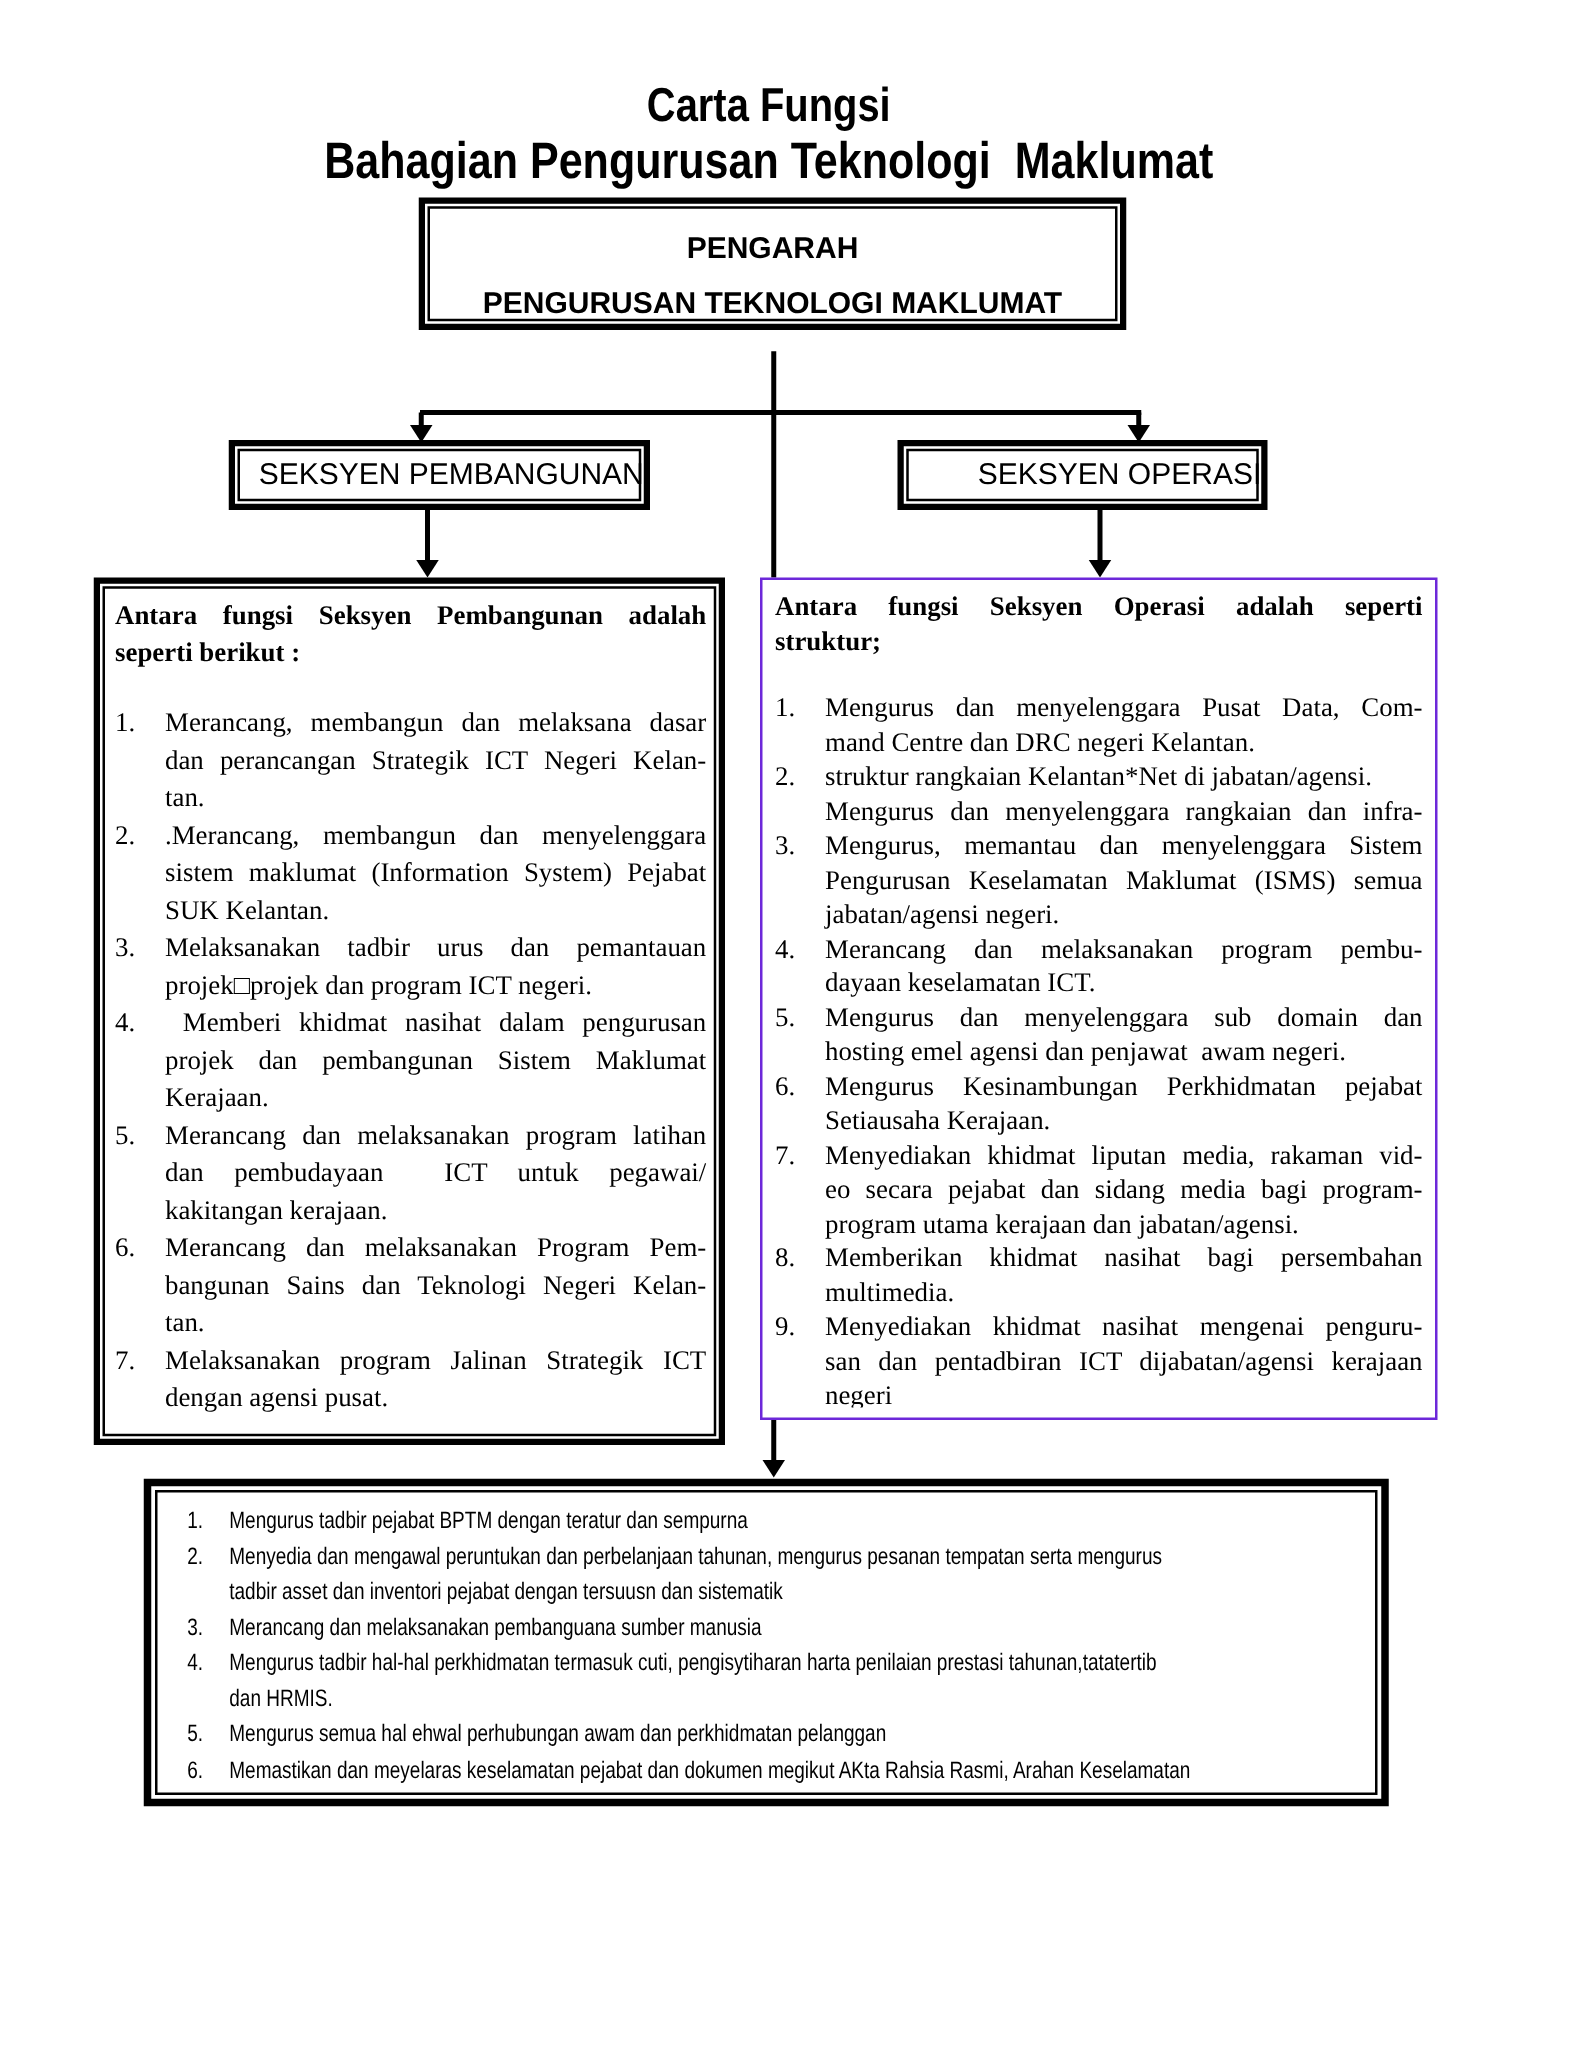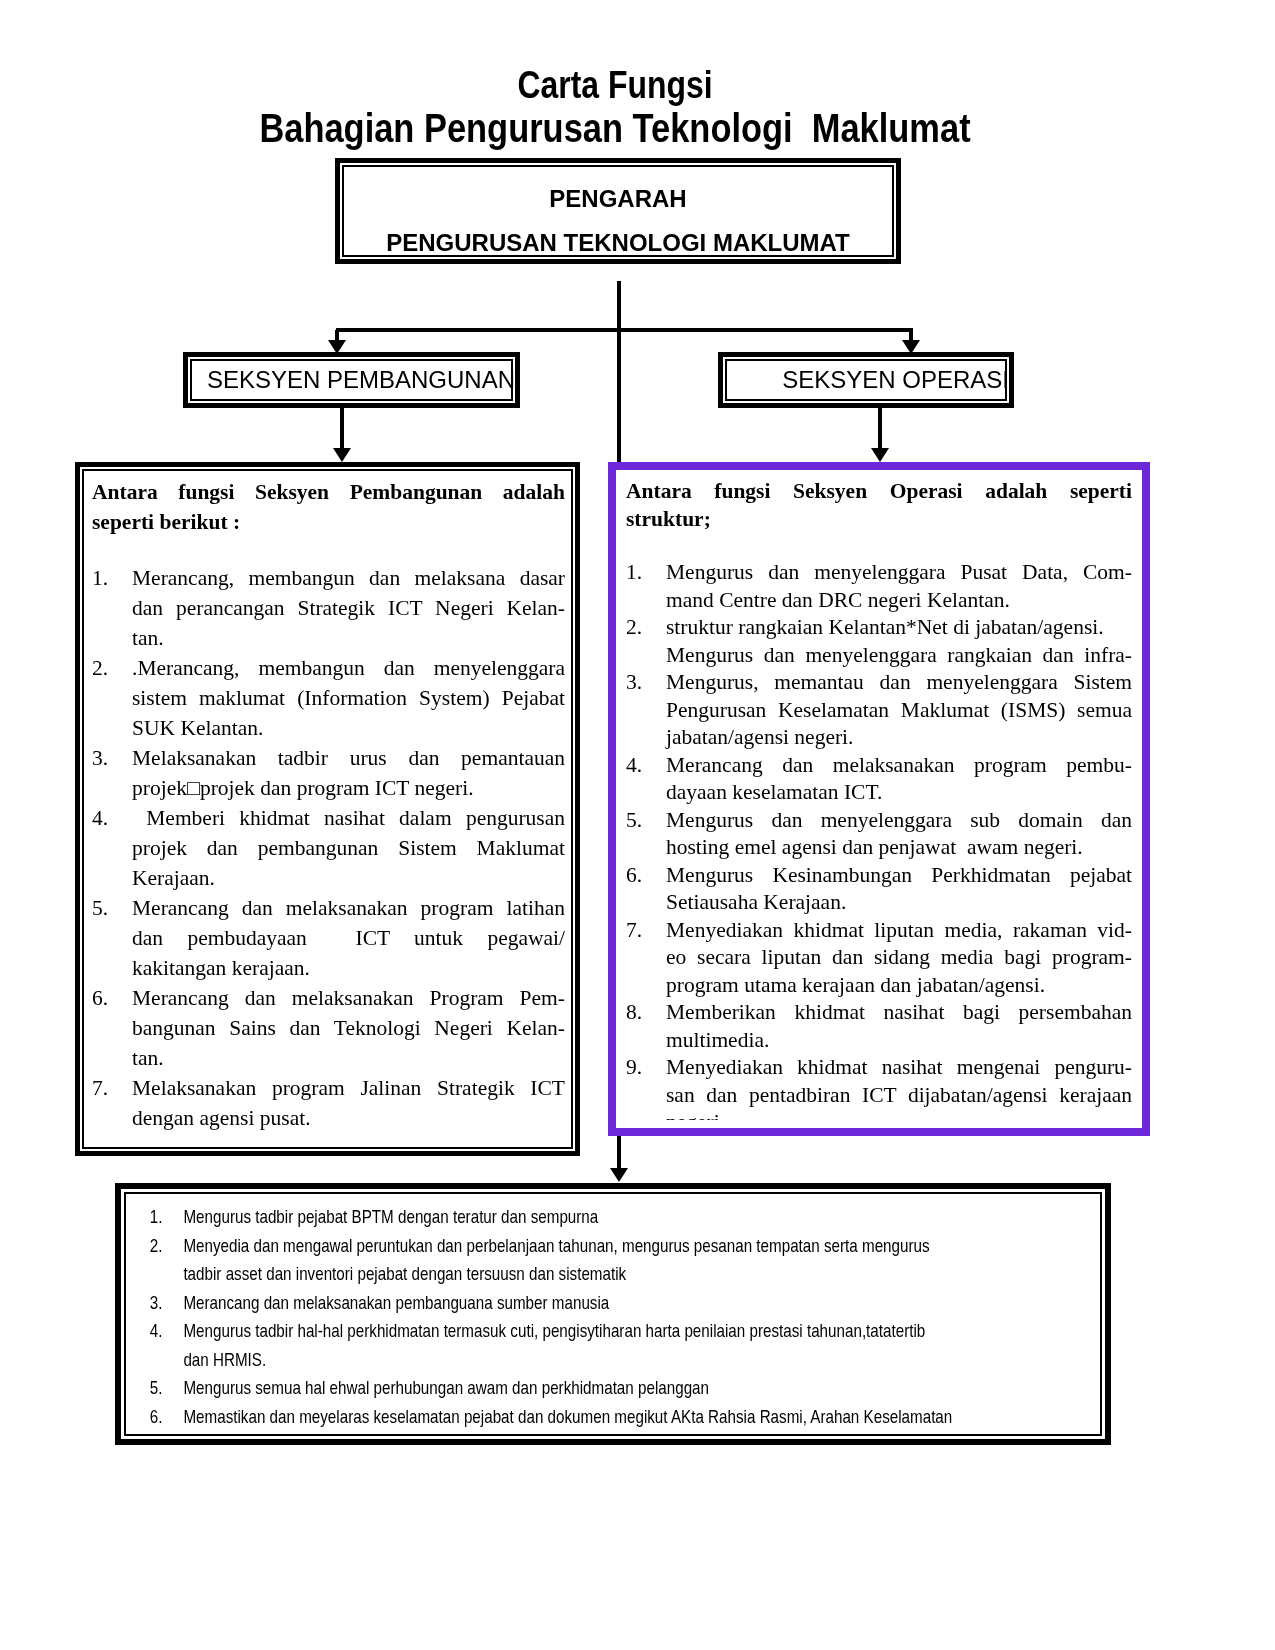--- a/index.html
+++ b/index.html
@@ -22,21 +22,21 @@
                  justify-content:flex-start;padding-top:22px;gap:16px;font-weight:bold;font-size:24px;}
 
   
   .sec{display:flex;align-items:center;justify-content:flex-end;font-weight:normal;font-size:24px;}
   .sec-pemb{left:183px;top:352px;width:337px;height:56px;}
   .sec-oper{left:718px;top:352px;width:296px;height:56px;}
 
   
   .box-left{left:75px;top:462px;width:505px;height:694px;}
   .box-right{position:absolute;left:608px;top:462px;width:542px;height:674px;
-             border:8px solid #6d28d9;background:#fff;box-sizing:border-box;}
+             border:2px solid #6d28d9;background:#fff;box-sizing:border-box;}
   .serif-content{position:absolute;overflow:hidden;
                  font-family:"Liberation Serif", serif;font-size:21.5px;}
   .box-left .serif-content{inset:10px 10px 8px 12px;line-height:30px;}
   .box-right .serif-content{inset:8px 10px 8px 10px;line-height:27.5px;}
   .fn-heading{font-weight:bold;}
   .fn-list{margin-top:26px;}
 
   .li-row{display:flex;align-items:flex-start;}
   .li-num{flex:none;width:40px;}
   .li-body{flex:1;min-width:0;}
@@ -210,21 +210,21 @@
             <div class="li-num">6.</div>
             <div class="li-body">
               <div class="ln stretch">Mengurus Kesinambungan Perkhidmatan pejabat</div>
               <div class="ln">Setiausaha Kerajaan.</div>
             </div>
           </div>
           <div class="li-row">
             <div class="li-num">7.</div>
             <div class="li-body">
               <div class="ln stretch">Menyediakan khidmat liputan media, rakaman vid-</div>
-              <div class="ln stretch">eo secara liputan dan sidang media bagi program-</div>
+              <div class="ln stretch">eo secara pejabat dan sidang media bagi program-</div>
               <div class="ln">program utama kerajaan dan jabatan/agensi.</div>
             </div>
           </div>
           <div class="li-row">
             <div class="li-num">8.</div>
             <div class="li-body">
               <div class="ln stretch">Memberikan khidmat nasihat bagi persembahan</div>
               <div class="ln">multimedia.</div>
             </div>
           </div>

